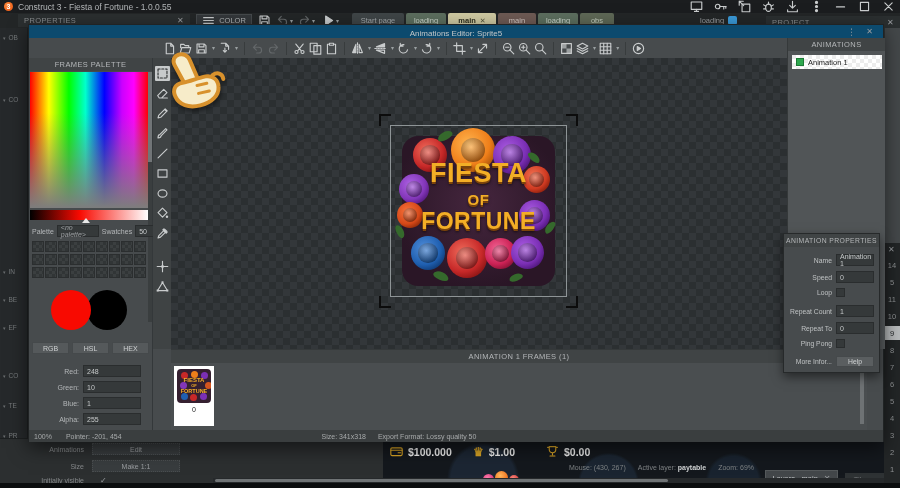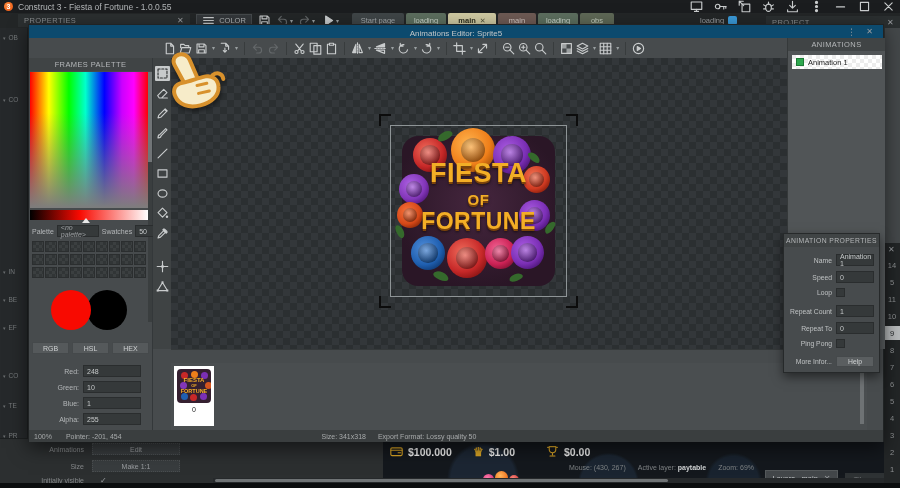--- a/index.html
+++ b/index.html
@@ -674,20 +674,21 @@
 
     <div id="animpanel" class="abs">
       <div class="phead">ANIMATIONS</div>
       <div id="animitem">
         <span class="grn"></span>
         <span class="txt">Animation 1</span>
       </div>
     </div>
 
     <div id="framesbar" class="abs">
+      <div class="phead">ANIMATION 1 FRAMES (1)</div>
       <div id="framesbody">
         <div id="framecard">
           <div class="minilogo">
             <div class="dots"></div>
             <span class="t" style="font-size:6px">FIESTA</span>
             <span class="t" style="font-size:4px">OF</span>
             <span class="t" style="font-size:5.5px">FORTUNE</span>
           </div>
           <span id="frameindex">0</span>
         </div>

